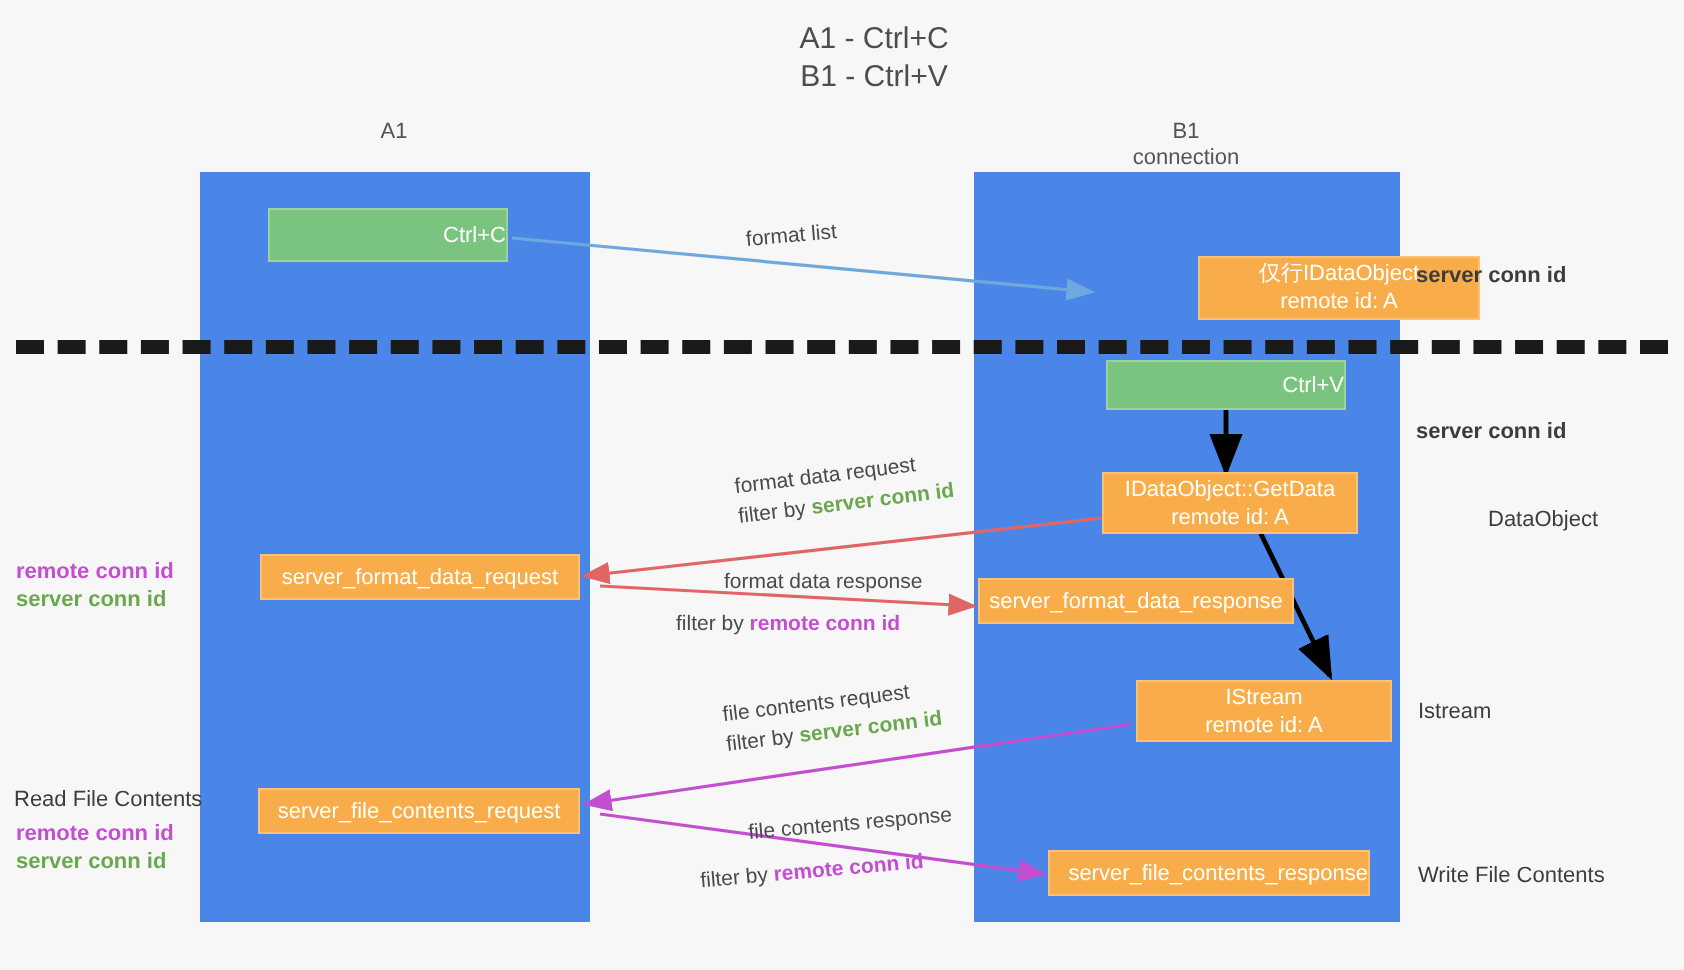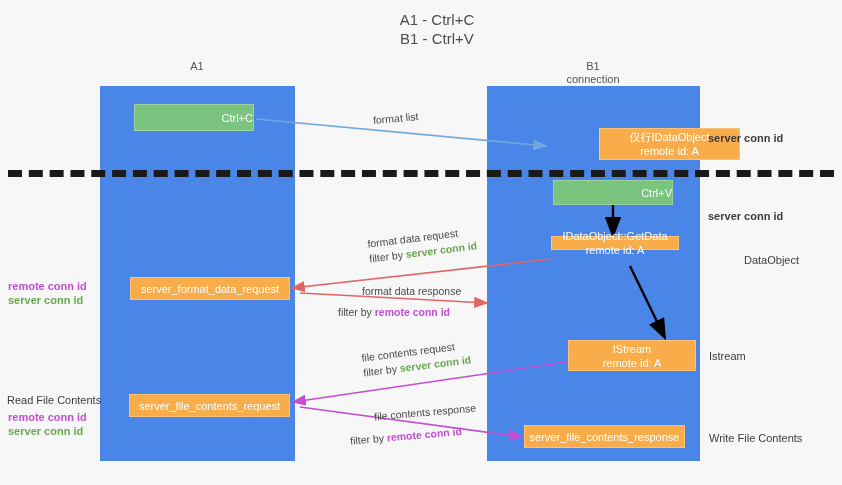--- a/index.html
+++ b/index.html
@@ -182,40 +182,43 @@
 
   <div class="box orange" style="left:552px; top:128px; width:141px; height:32px;margin-left:47px;">
     <span>仅行IDataObject</span>
     <span class="l2">remote id: A</span>
   </div>
 
   <div class="box green" style="left:553px; top:180px; width:120px; height:25px;">
     <span>Ctrl+V</span>
   </div>
 
-  <div class="box orange" style="left:551px; top:236px; width:128px; height:14px;">
+  <div class="box orange" style="left:551px; top:236px; width:128px; height:31px;justify-content:flex-end;">
     <span>IDataObject::GetData</span>
     <span class="l2">remote id: A</span>
   </div>
 
   <div class="box orange" style="left:130px; top:277px; width:160px; height:23px;align-items:center;">
     <span>server_format_data_request</span>
   </div>
 
+  <div class="box orange" style="left:489px; top:289px; width:158px; height:23px;">
+    <span>server_format_data_response</span>
+  </div>
 
   <div class="box orange" style="left:568px; top:340px; width:128px; height:31px;">
     <span>IStream</span>
     <span class="l2">remote id: A</span>
   </div>
 
   <div class="box orange" style="left:129px; top:394px; width:161px; height:23px;">
     <span>server_file_contents_request</span>
   </div>
 
-  <div class="box orange" style="left:524px; top:425px; width:161px; height:23px;">
+  <div class="box orange" style="left:524px; top:425px; width:161px; height:23px;align-items:flex-end;">
     <span>server_file_contents_response</span>
   </div>
 
   <div class="annot" style="left:373px; top:111px; transform:rotate(-5deg);">
     <span>format list</span>
   </div>
 
   <div class="annot" style="left:368px; top:230px; transform:rotate(-7deg);">
     <div>format data request</div>
     <div>

